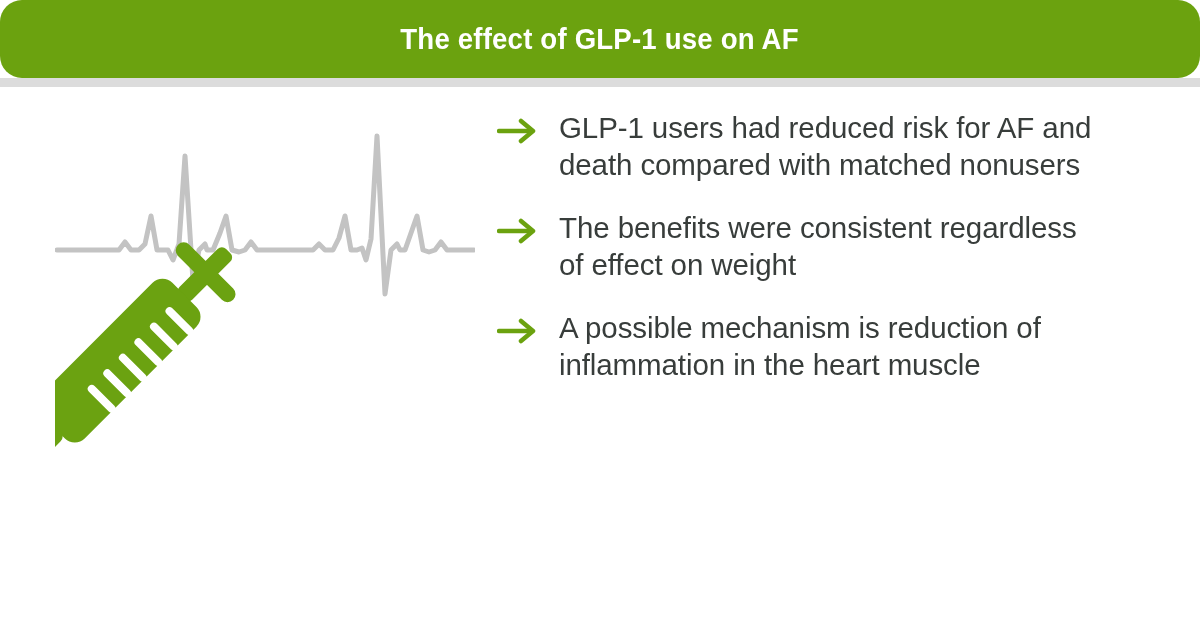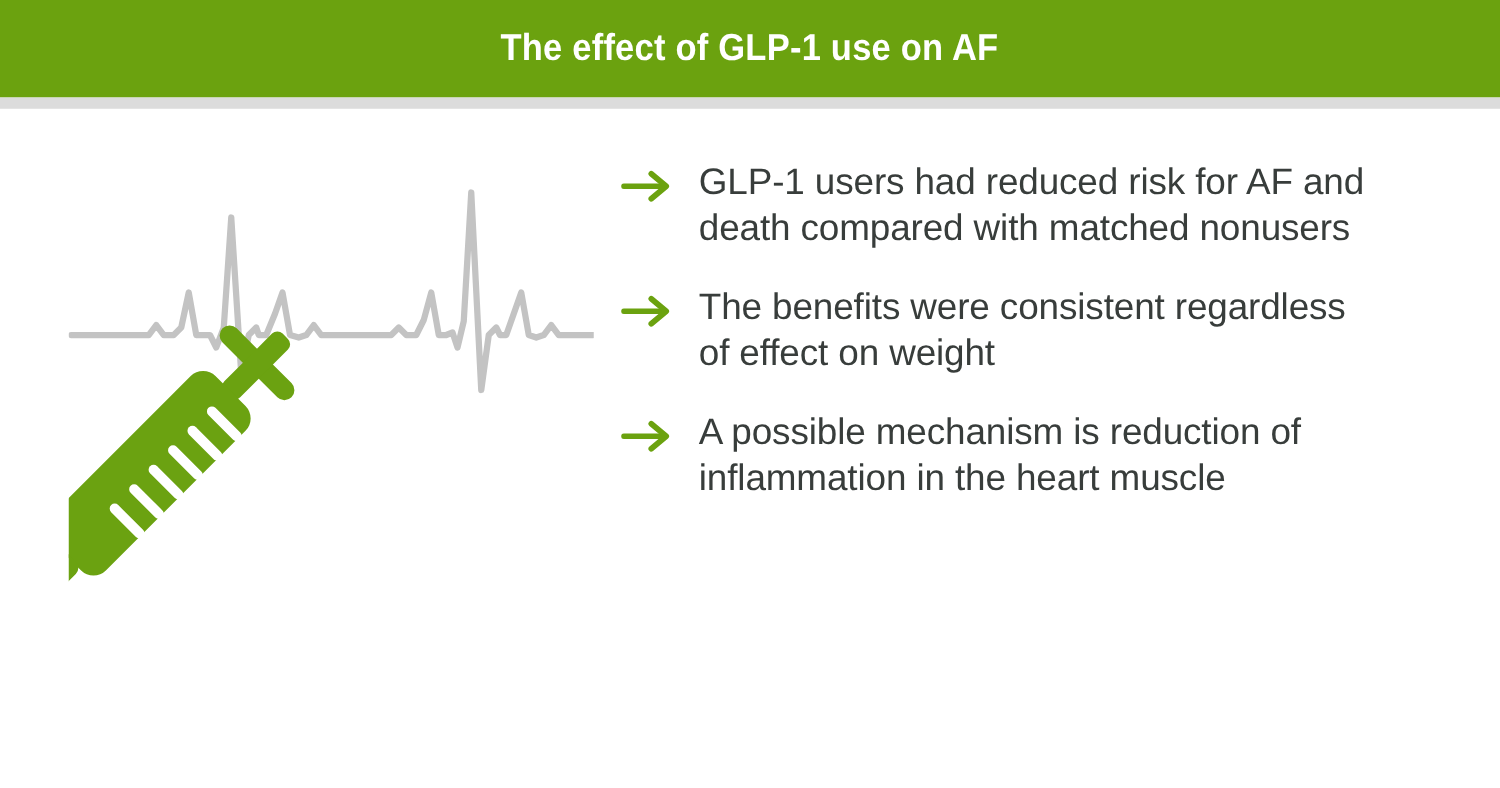--- a/index.html
+++ b/index.html
@@ -26,20 +26,21 @@
   .header-bar {
     position: absolute;
     left: 0;
     top: 0;
     width: 1200px;
     height: 78px;
     background: #6ba20f;
     display: flex;
     align-items: center;
     justify-content: center;
+    border-radius: 22px;
   }
   .header-title {
     color: #ffffff;
     font-family: "Liberation Sans Narrow", "Liberation Sans", sans-serif;
     font-size: 30px;
     font-weight: bold;
     letter-spacing: 0.2px;
     transform: scaleX(0.92);
     transform-origin: center center;
     white-space: nowrap;
@@ -50,21 +51,21 @@
     top: 78px;
     width: 1200px;
     height: 9px;
     background: #dcdcdc;
   }
 
   
   .body-area {
     position: absolute;
     left: 0;
-    top: 87px;
+    top: 69px;
     width: 1200px;
     height: 417px;
   }
 
   
   .left-graphic {
     position: absolute;
     left: 55px;
     top: 20px;
     width: 420px;

